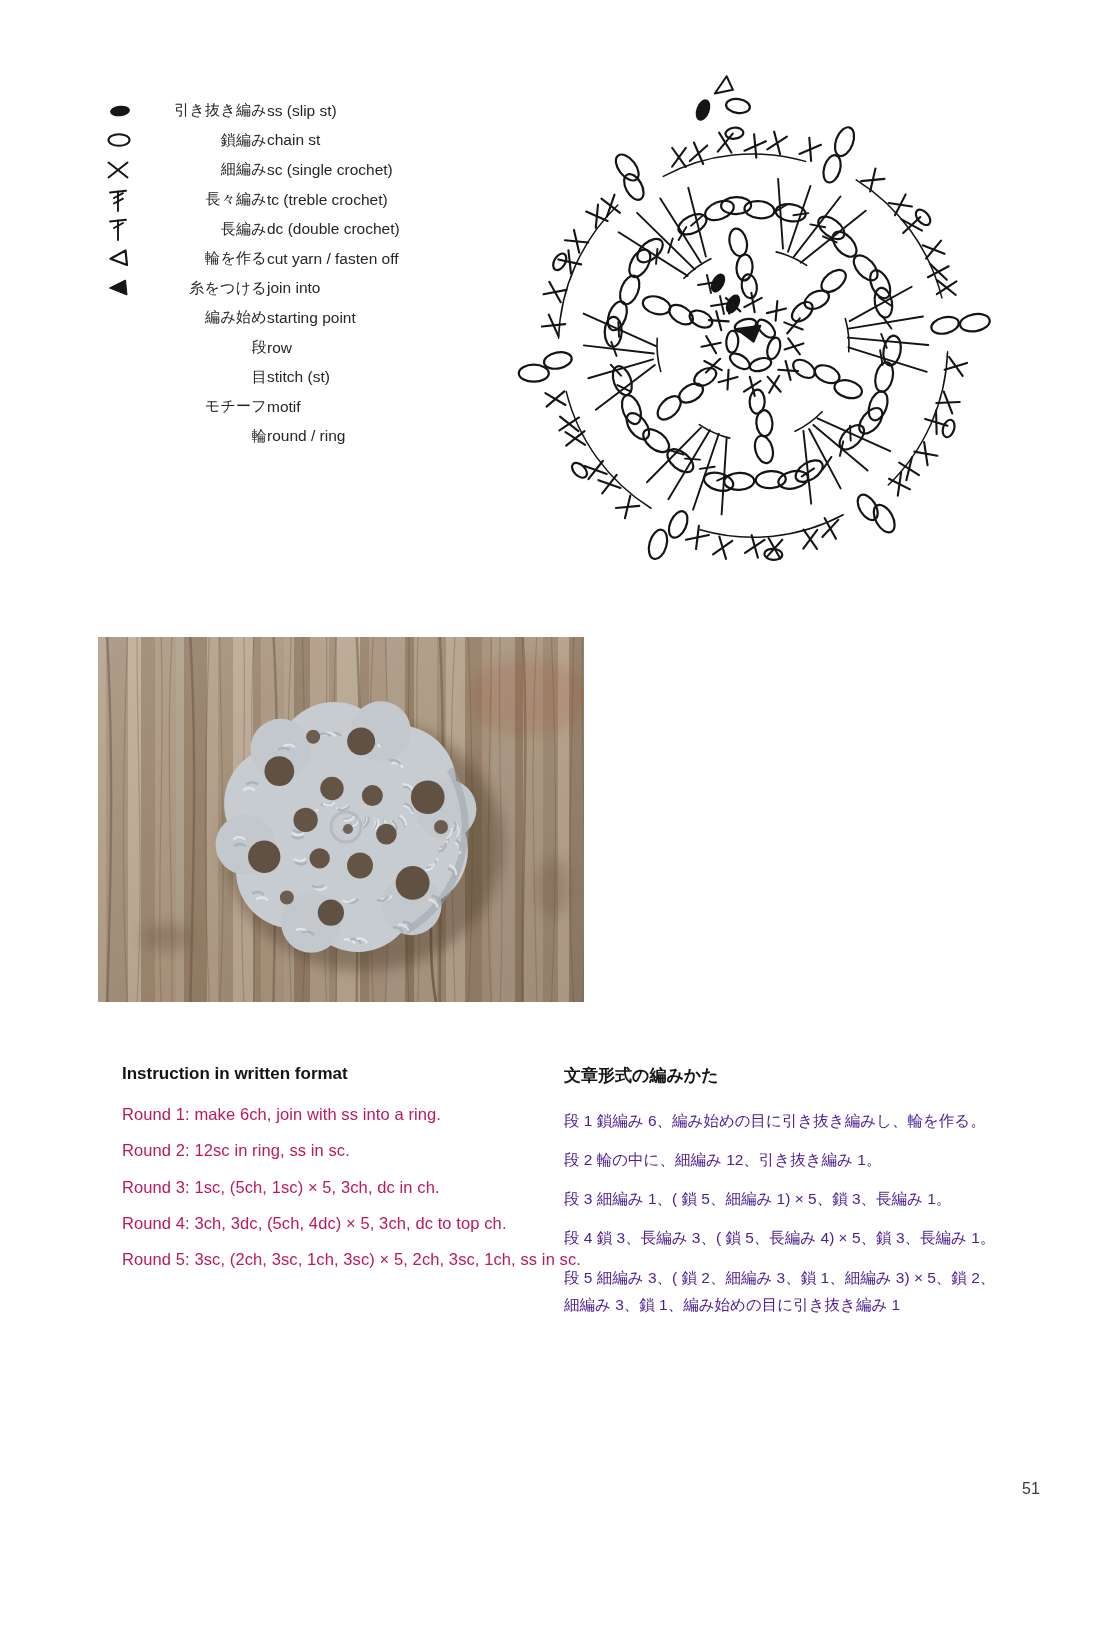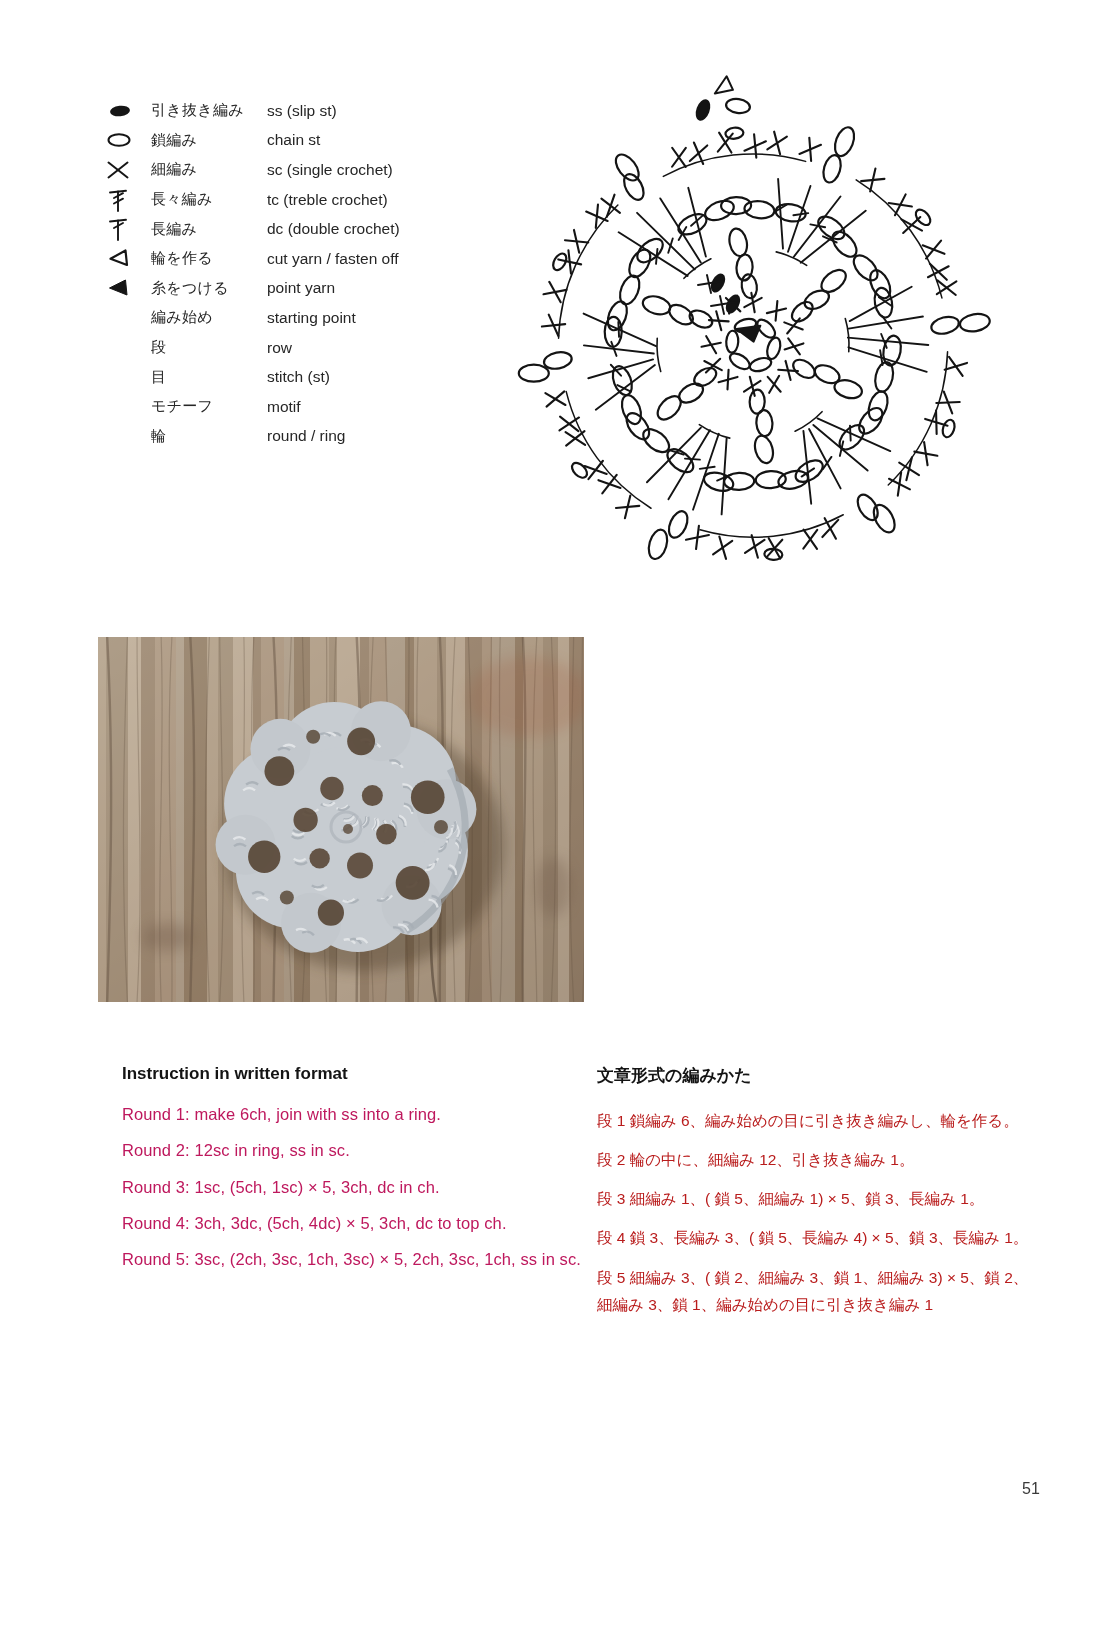--- a/index.html
+++ b/index.html
@@ -3,33 +3,33 @@
 <meta charset="utf-8">
 <style>
   html,body{margin:0;padding:0;background:#e8e8e8;}
   .page{
     position:relative; width:1100px; height:1633px; margin:0 auto;
     background:#ffffff; overflow:hidden;
     font-family:"Liberation Sans", sans-serif; color:#1f1f1f;
   }
   
   .legend{position:absolute; left:105px; top:96px; width:370px;}
-  .legend-row{display:flex; align-items:center; height:29.6px;}
+  .legend-row{display:flex; align-items:center; height:29.6px;text-align:right;}
   .legend-icon{width:46px; display:flex; align-items:center;}
   .legend-jp{width:116px; font-size:15px; color:#262626; letter-spacing:.3px;}
   .legend-en{font-size:15.5px; color:#262626;}
   
   .chart-svg{position:absolute; left:466px; top:66px;}
   .photo-svg{position:absolute; left:98px; top:637px;}
   
   .col-en{position:absolute; left:95px; top:1064px; width:472px;margin-left:27px;}
-  .col-jp{position:absolute; left:597px; top:1064px; width:444px;}
+  .col-jp{position:absolute; left:564px; top:1064px; width:444px;}
   .col-title{font-size:17px; font-weight:bold; margin:0 0 20px; color:#141414;}
   .en-round{font-size:16.5px; line-height:1.32; margin:0 0 14.5px; color:#be185d; letter-spacing:.1px;}
-  .jp-round{font-size:15.5px; line-height:1.75; margin:0 0 12px; color:#b91c1c;}
+  .jp-round{font-size:15.5px; line-height:1.75; margin:0 0 12px; color:#4c1d95;}
   .pageno{position:absolute; left:1022px; top:1480px; font-size:16px; color:#3a3a3a;}
 </style>
 </head>
 <body>
 
 <div class="page">
 
   <div class="legend" id="legend">
       <div class="legend-row">
         <span class="legend-icon">
@@ -97,21 +97,21 @@
         <span class="legend-jp">輪を作る</span>
         <span class="legend-en">cut yarn / fasten off</span>
       </div>
       <div class="legend-row">
         <span class="legend-icon">
           <svg width="28" height="26" viewBox="0 0 28 26">
             <path d="M20.5 5 L22 20 L4.5 13 Z" fill="#161616" stroke="#161616" stroke-width="1"></path>
           </svg>
         </span>
         <span class="legend-jp">糸をつける</span>
-        <span class="legend-en">point yarn</span>
+        <span class="legend-en">join into</span>
       </div>
       <div class="legend-row">
         <span class="legend-icon"></span>
         <span class="legend-jp">編み始め</span>
         <span class="legend-en">starting point</span>
       </div>
       <div class="legend-row">
         <span class="legend-icon"></span>
         <span class="legend-jp">段</span>
         <span class="legend-en">row</span>

